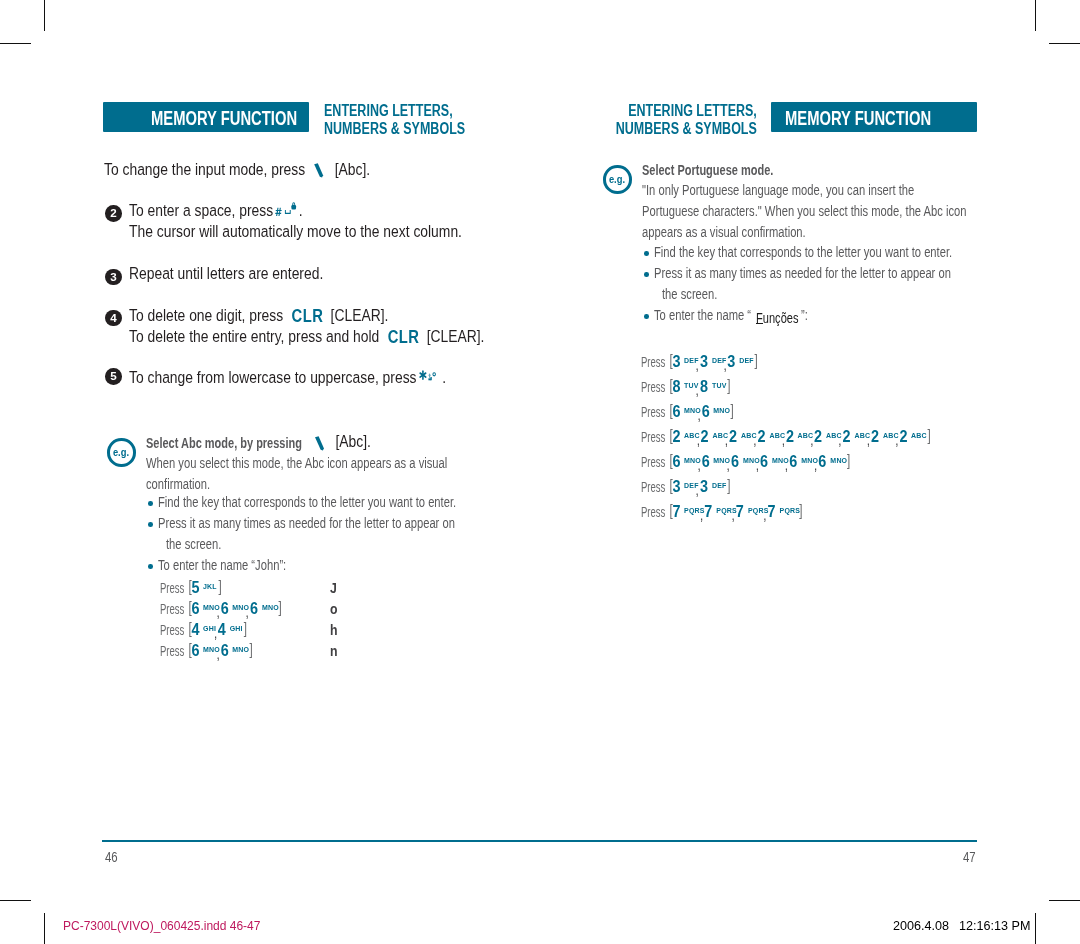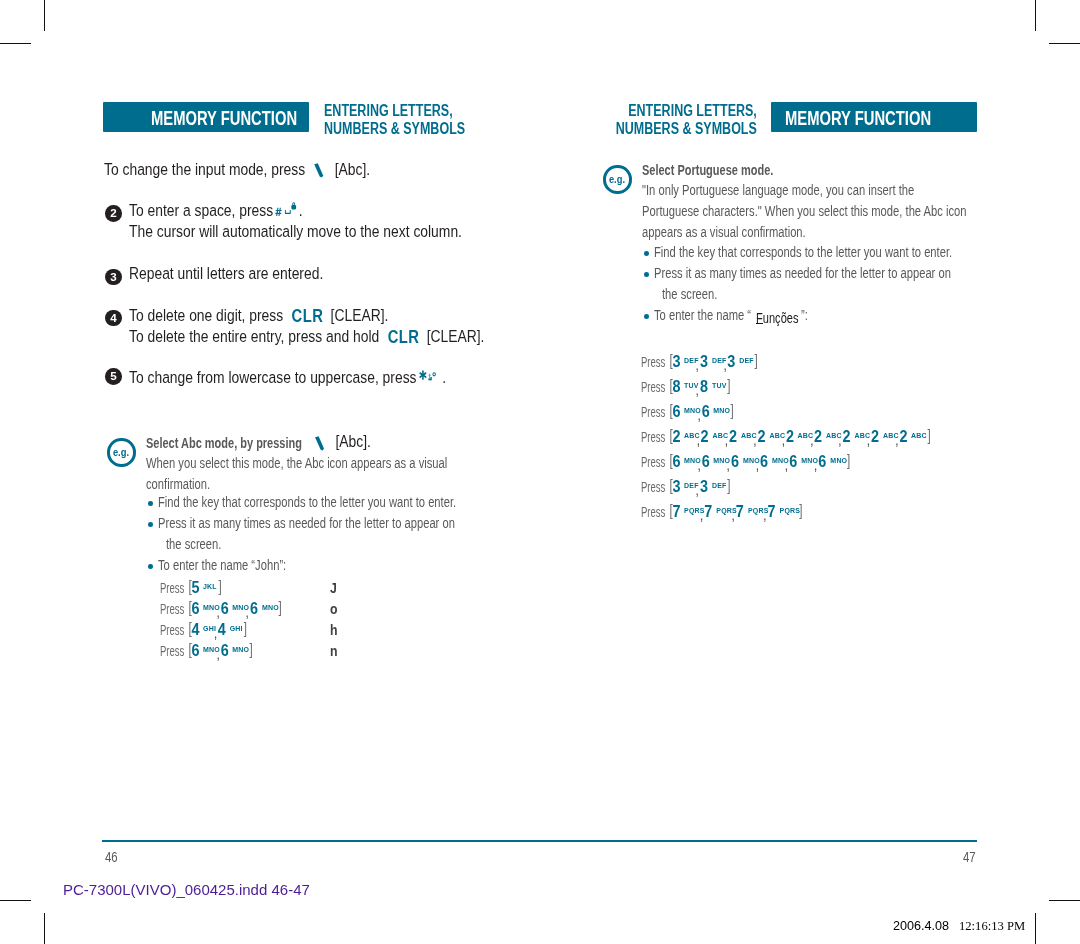--- a/index.html
+++ b/index.html
@@ -264,15 +264,15 @@
     <div class="prow" style="left: 641px; top: 403px;"><span>Press</span><span class="br brl">[</span><span class="kd">6</span><span class="kl">MNO</span><span class="kcomma">,</span><span class="kd">6</span><span class="kl">MNO</span><span class="br brr">]</span></div>
     <div class="prow" style="left: 641px; top: 428px;"><span>Press</span><span class="br brl">[</span><span class="kd">2</span><span class="kl">ABC</span><span class="kcomma">,</span><span class="kd">2</span><span class="kl">ABC</span><span class="kcomma">,</span><span class="kd">2</span><span class="kl">ABC</span><span class="kcomma">,</span><span class="kd">2</span><span class="kl">ABC</span><span class="kcomma">,</span><span class="kd">2</span><span class="kl">ABC</span><span class="kcomma">,</span><span class="kd">2</span><span class="kl">ABC</span><span class="kcomma">,</span><span class="kd">2</span><span class="kl">ABC</span><span class="kcomma">,</span><span class="kd">2</span><span class="kl">ABC</span><span class="kcomma">,</span><span class="kd">2</span><span class="kl">ABC</span><span class="br brr">]</span></div>
     <div class="prow" style="left: 641px; top: 453px;"><span>Press</span><span class="br brl">[</span><span class="kd">6</span><span class="kl">MNO</span><span class="kcomma">,</span><span class="kd">6</span><span class="kl">MNO</span><span class="kcomma">,</span><span class="kd">6</span><span class="kl">MNO</span><span class="kcomma">,</span><span class="kd">6</span><span class="kl">MNO</span><span class="kcomma">,</span><span class="kd">6</span><span class="kl">MNO</span><span class="kcomma">,</span><span class="kd">6</span><span class="kl">MNO</span><span class="br brr">]</span></div>
     <div class="prow" style="left: 641px; top: 478px;"><span>Press</span><span class="br brl">[</span><span class="kd">3</span><span class="kl">DEF</span><span class="kcomma">,</span><span class="kd">3</span><span class="kl">DEF</span><span class="br brr">]</span></div>
     <div class="prow" style="left: 641px; top: 503px;"><span>Press</span><span class="br brl">[</span><span class="kd">7</span><span class="kl">PQRS</span><span class="kcomma">,</span><span class="kd">7</span><span class="kl">PQRS</span><span class="kcomma">,</span><span class="kd">7</span><span class="kl">PQRS</span><span class="kcomma">,</span><span class="kd">7</span><span class="kl">PQRS</span><span class="br brr">]</span></div>
   </div>
 
 <div class="abs" style="left:102px;top:840px;width:875px;height:1.6px;background:#006d8e;"></div>
 <div class="abs t" style="left:105px;top:847.5px;font-size:15px;color:#58595b;transform:scaleX(.76);transform-origin:left top;">46</div>
 <div class="abs t" style="left:962.5px;top:847.5px;font-size:15px;color:#58595b;transform:scaleX(.76);transform-origin:left top;">47</div>
-<div class="abs" style="left:63px;top:881px;font-size:15px;color:#4c1d95;">PC-7300L(VIVO)_060425.indd   46-47</div>
+<div class="abs" style="left:63px;top:919px;font-size:12px;color:#be185d;">PC-7300L(VIVO)_060425.indd   46-47</div>
 <div class="abs" style="left:893px;top:919px;font-size:12.6px;color:#000;">2006.4.08</div>
-<div class="abs" style="left:959px;top:919px;font-size:12.6px;color:#000;font-family:Liberation Serif, serif;">12:16:13 PM</div>
+<div class="abs" style="left:959px;top:919px;font-size:12.6px;color:#000;">12:16:13 PM</div>
 
 </body></html>

